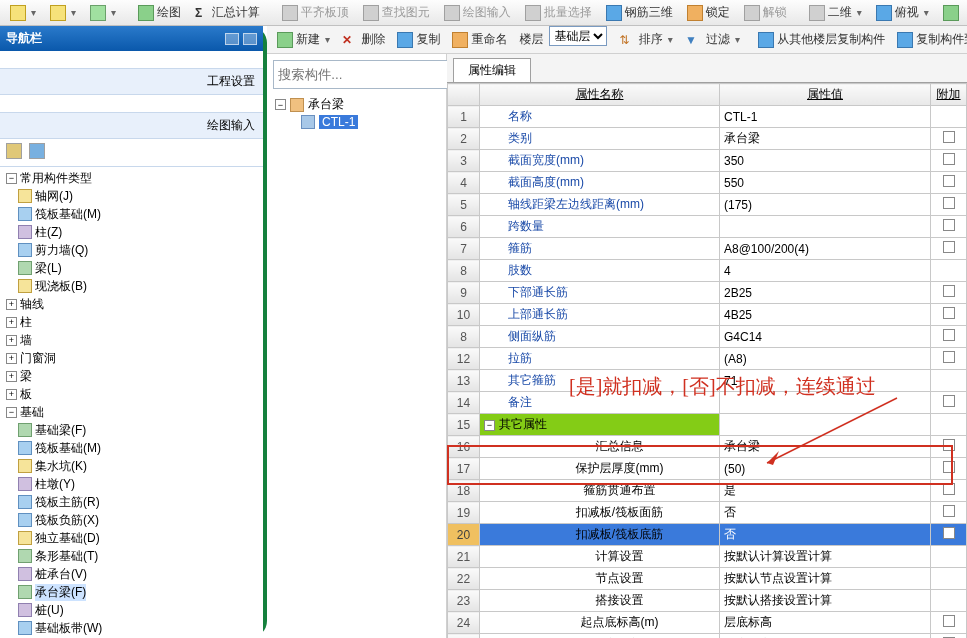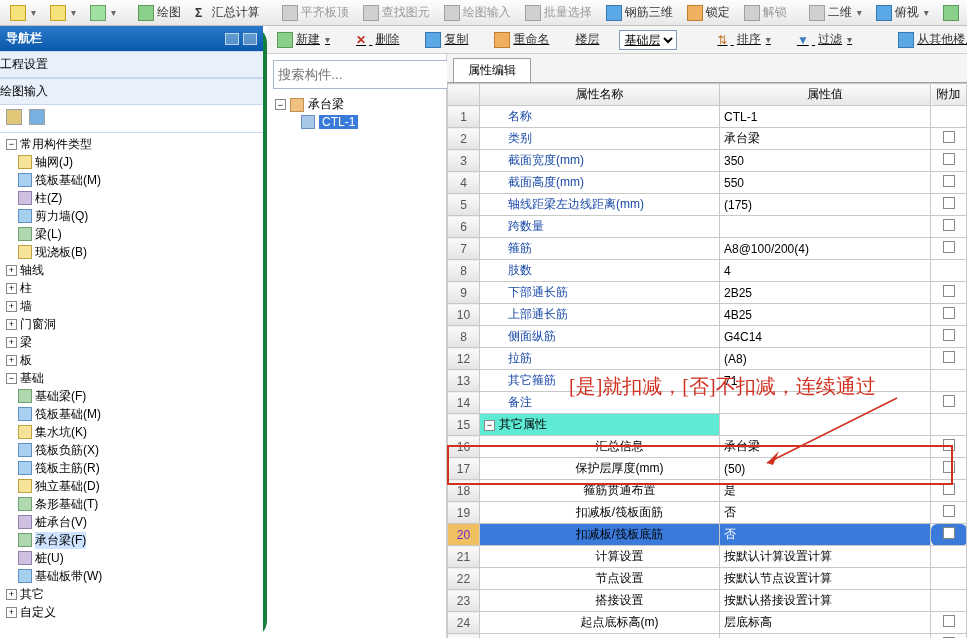--- a/index.html
+++ b/index.html
@@ -21,68 +21,68 @@
   select.tb-sel { height: 20px; font-size: 12px; border: 1px solid #7a9ac0; background: #fff; }
 
   
   .main { display: flex; flex: 1; overflow: hidden; }
 
   
   .nav { width: 267px; display: flex; flex-direction: column; border-right: 4px solid #15803d; border-radius: 17px; }
   .nav-title { background: linear-gradient(#2a7acb,#0a58ab); color: #fff; padding: 4px 6px; display: flex; justify-content: space-between; align-items: center; font-weight: bold; }
   .nav-ctrl { display: flex; gap: 4px; }
   .nav-ctrl span { width: 14px; height: 12px; background: rgba(255,255,255,0.3); border: 1px solid rgba(255,255,255,0.6); }
-  .nav-header { background: #e8f0fb; border: 1px solid #c8d8ec; border-left: none; border-right: none; text-align: left; padding: 4px 0; cursor: pointer; }
+  .nav-header { background: #e8f0fb; border: 1px solid #c8d8ec; border-left: none; border-right: none; text-align: right; padding: 4px 8px; cursor: pointer; margin-top: 17px; }
   .nav-icons { padding: 4px 6px; border-bottom: 1px solid #c8d8ec; }
   .tree { flex: 1; overflow-y: auto; padding: 2px 0; background: #fff; }
   .tree-node { display: flex; align-items: center; gap: 3px; padding: 1px 0 1px 6px; cursor: pointer; height: 18px; white-space: nowrap; }
   .tree-node.lvl1 { padding-left: 18px; }
   .tree-toggle { width: 11px; height: 11px; border: 1px solid #888; display: inline-flex; align-items: center; justify-content: center; font-size: 9px; line-height: 1; background: #fff; }
   .tree-ico { width: 14px; height: 14px; display: inline-block; background: #c8d8ec; border: 1px solid #7a9ac0; }
   .tree-ico.i1 { background: #f6e49a; border-color: #c0a040; }
   .tree-ico.i2 { background: #a8d0f0; border-color: #6090c0; }
   .tree-ico.i3 { background: #d0c0e0; border-color: #9080b0; }
   .tree-ico.i4 { background: #b0d8b0; border-color: #70a070; }
   .tree-node.selected .tree-label { background: #cde3ff; }
 
   
   .center { display: flex; flex: 1; flex-direction: column; overflow: hidden; }
-  .center-toolbar { display: flex; align-items: center; height: 28px; background: #f4f4f4; border-bottom: 1px solid #d0d0d0; padding: 0 4px; gap: 14px; white-space: nowrap; overflow: hidden; text-decoration: underline; }
+  .center-toolbar { display: flex; height: 28px; background: #f4f4f4; border-bottom: 1px solid #d0d0d0; padding: 0 4px; gap: 0; white-space: nowrap; overflow: hidden; }
 
   .center-body { display: flex; flex: 1; overflow: hidden; }
   .search-col { width: 180px; display: flex; flex-direction: column; border-right: 1px solid #d0d0d0; }
   .search-row { display: flex; padding: 6px 6px 4px 6px; gap: 4px; }
   .search-input { flex: 1; height: 29px; border: 1px solid #a8b8c8; padding: 0 4px; background: #fff; }
   .search-btn { width: 24px; height: 22px; border: 1px solid #7a9ac0; background: #e8f0fb; cursor: pointer; display: flex; align-items: center; justify-content: center; }
   .mini-tree { flex: 1; padding: 2px 4px; }
   .mt-node { display: flex; align-items: center; gap: 4px; padding: 1px 0 1px 4px; }
   .mt-node.lvl1 { padding-left: 30px; }
   .mt-sel { background: #3a7adb; color: #fff; padding: 0 3px; display: inline-block; }
   .mt-box { width: 11px; height: 11px; border: 1px solid #888; display: inline-flex; align-items: center; justify-content: center; font-size: 9px; background: #fff; }
   .mt-ico { width: 14px; height: 14px; background: #f0c080; border: 1px solid #c09050; }
 
   
   .props { flex: 1; display: flex; flex-direction: column; overflow: hidden; }
   .tab-strip { display: flex; background: #f4f4f4; border-bottom: 1px solid #a0a0a0; padding-top: 4px; }
   .tab { background: #fff; border: 1px solid #a0a0a0; border-bottom: none; padding: 3px 14px; margin-left: 6px; }
   .grid { flex: 1; overflow-y: auto; position: relative; }
   table.pg { border-collapse: collapse; width: 100%; table-layout: fixed; }
   .pg th, .pg td { border: 1px solid #c8c8c8; padding: 2px 4px; height: 19px; overflow: hidden; white-space: nowrap; }
-  .pg th { background: linear-gradient(#fafafa,#e8e8e8); font-weight: normal; text-align: center; }
+  .pg th { background: linear-gradient(#fafafa,#e8e8e8); font-weight: normal; text-align: center; text-decoration: underline; }
   .pg th.rownum, .pg td.rownum { width: 32px; text-align: center; background: linear-gradient(#fafafa,#e4e4e4); color: #555; }
   .pg .pname { color: #1a4aa8; }
   .pg .pname.black { color: #000; }
-  .pg .addcol { width: 34px; text-align: center; border-radius: 6px; }
+  .pg .addcol { width: 34px; text-align: center; }
   .pg .chk { width: 12px; height: 12px; border: 1px solid #888; display: inline-block; background: #fff; }
-  .pg tr.group td.pnamecell { background: #5eead4; }
+  .pg tr.group td.pnamecell { background: #84cc16; }
   .pg tr.group .grp-toggle { display: inline-block; width: 11px; height: 11px; border: 1px solid #888; text-align: center; line-height: 9px; font-size: 9px; margin-right: 4px; background: #fff; }
   .pg .indent1 { padding-left: 24px; }
   .pg .indent2 { padding-left: 40px; text-align: center; }
   .pg tr.sel td { background: #3a7adb; color: #fff; }
-  .pg tr.sel td.rownum { background: #f0c060; color: #6d28d9; }
+  .pg tr.sel td.rownum { background: #f0c060; color: #404040; }
 
   
   .annot-box { position: absolute; border: 2px solid #d03020; pointer-events: none; }
   .annot-text { position: absolute; color: #d03020; font-size: 20px; font-family: SimSun, serif; white-space: nowrap; pointer-events: none; }
   svg.arrow { position: absolute; pointer-events: none; }
 </style>
 </head>
 <body>
 
 <div class="app">
@@ -230,26 +230,30 @@
           </div>
           <div class="tree-node lvl1">
             <span class="tree-ico i2"></span>
             <span class="tree-label">筏板基础(M)</span>
           </div>
           <div class="tree-node lvl1">
             <span class="tree-ico i1"></span>
             <span class="tree-label">集水坑(K)</span>
           </div>
           <div class="tree-node lvl1">
+            <span class="tree-ico i3"></span>
+            <span class="tree-label">柱墩(Y)</span>
+          </div>
+          <div class="tree-node lvl1">
+            <span class="tree-ico i2"></span>
+            <span class="tree-label">筏板主筋(R)</span>
+          </div>
+          <div class="tree-node lvl1">
             <span class="tree-ico i2"></span>
             <span class="tree-label">筏板负筋(X)</span>
-          </div>
-          <div class="tree-node lvl1">
-            <span class="tree-ico i2"></span>
-            <span class="tree-label">筏板主筋(R)</span>
           </div>
           <div class="tree-node lvl1">
             <span class="tree-ico i1"></span>
             <span class="tree-label">独立基础(D)</span>
           </div>
           <div class="tree-node lvl1">
             <span class="tree-ico i4"></span>
             <span class="tree-label">条形基础(T)</span>
           </div>
           <div class="tree-node lvl1">

